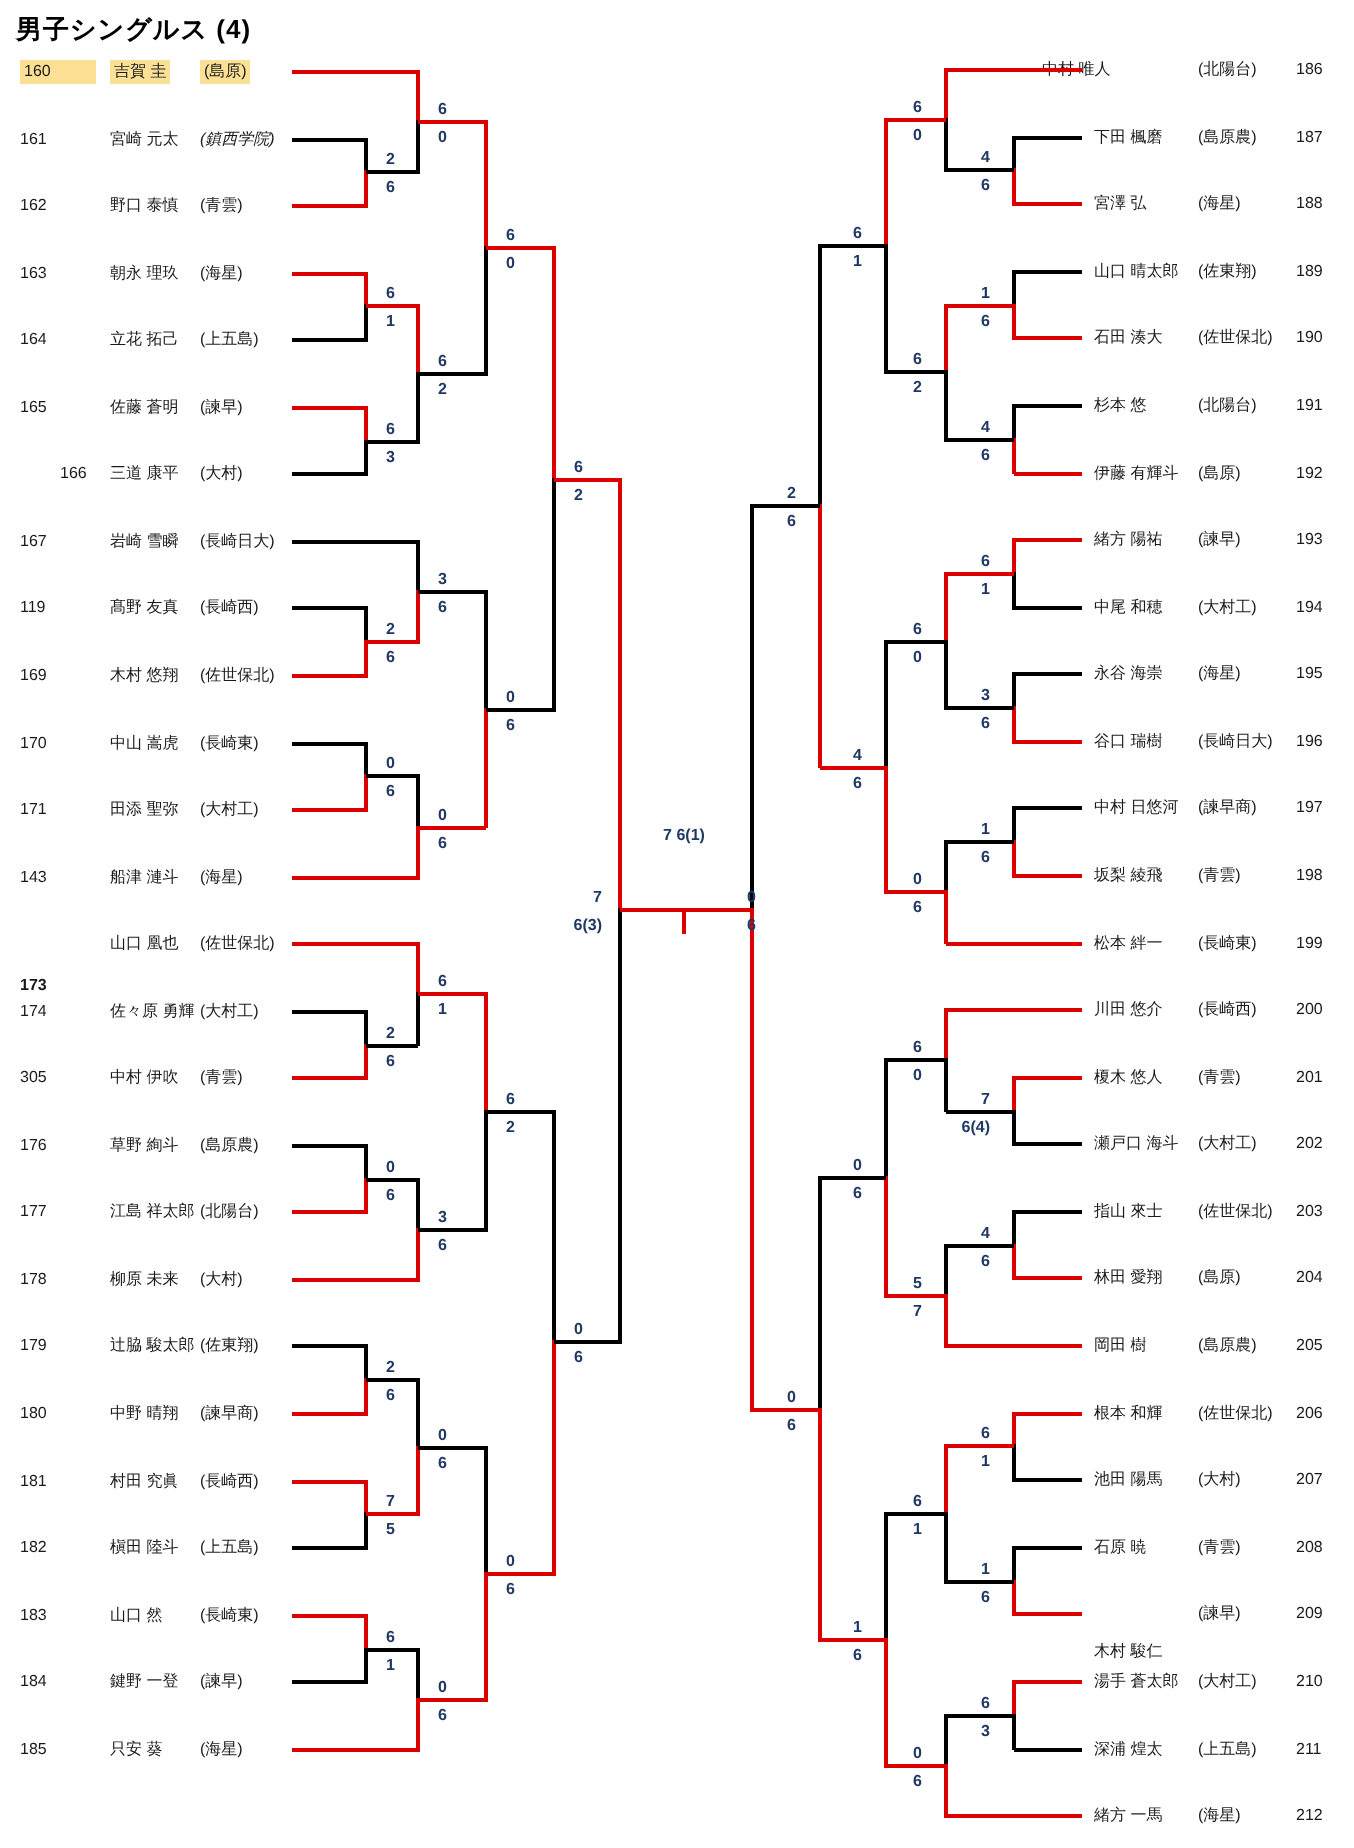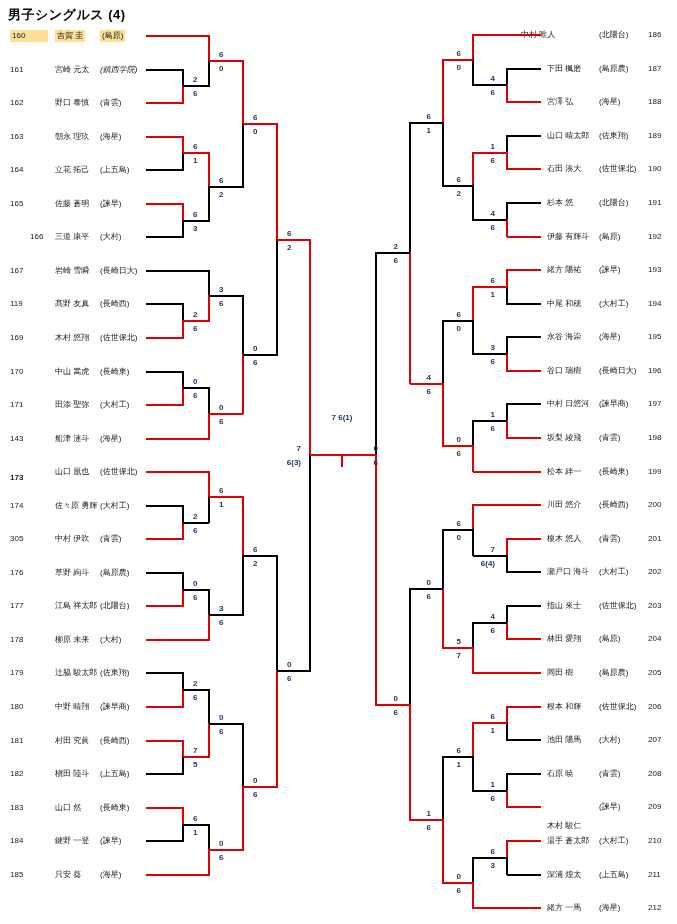--- a/index.html
+++ b/index.html
@@ -70,21 +70,21 @@
       <div class="ptxt" style="left: 100px; top: 332px;">(佐世保北)</div>
       <div class="ptxt pnum" style="left: 10px; top: 365.5px;">170</div>
       <div class="ptxt" style="left: 55px; top: 365.5px;">中山 嵩虎</div>
       <div class="ptxt" style="left: 100px; top: 365.5px;">(長崎東)</div>
       <div class="ptxt pnum" style="left: 10px; top: 399px;">171</div>
       <div class="ptxt" style="left: 55px; top: 399px;">田添 聖弥</div>
       <div class="ptxt" style="left: 100px; top: 399px;">(大村工)</div>
       <div class="ptxt pnum" style="left: 10px; top: 432.6px;">143</div>
       <div class="ptxt" style="left: 55px; top: 432.6px;">船津 漣斗</div>
       <div class="ptxt" style="left: 100px; top: 432.6px;">(海星)</div>
-      <div class="ptxt pnum" style="left: 10px; top: 472px; font-weight: bold;">173</div>
+      <div class="ptxt pnum" style="left: 10px; top: 487px; font-weight: bold;">173</div>
       <div class="ptxt" style="left: 55px; top: 466.2px;">山口 凰也</div>
       <div class="ptxt" style="left: 100px; top: 466.2px;">(佐世保北)</div>
       <div class="ptxt pnum" style="left: 10px; top: 499.7px;">174</div>
       <div class="ptxt" style="left: 55px; top: 499.7px;">佐々原 勇輝</div>
       <div class="ptxt" style="left: 100px; top: 499.7px;">(大村工)</div>
       <div class="ptxt pnum" style="left: 10px; top: 533.3px;">305</div>
       <div class="ptxt" style="left: 55px; top: 533.3px;">中村 伊吹</div>
       <div class="ptxt" style="left: 100px; top: 533.3px;">(青雲)</div>
       <div class="ptxt pnum" style="left: 10px; top: 566.8px;">176</div>
       <div class="ptxt" style="left: 55px; top: 566.8px;">草野 絢斗</div>

